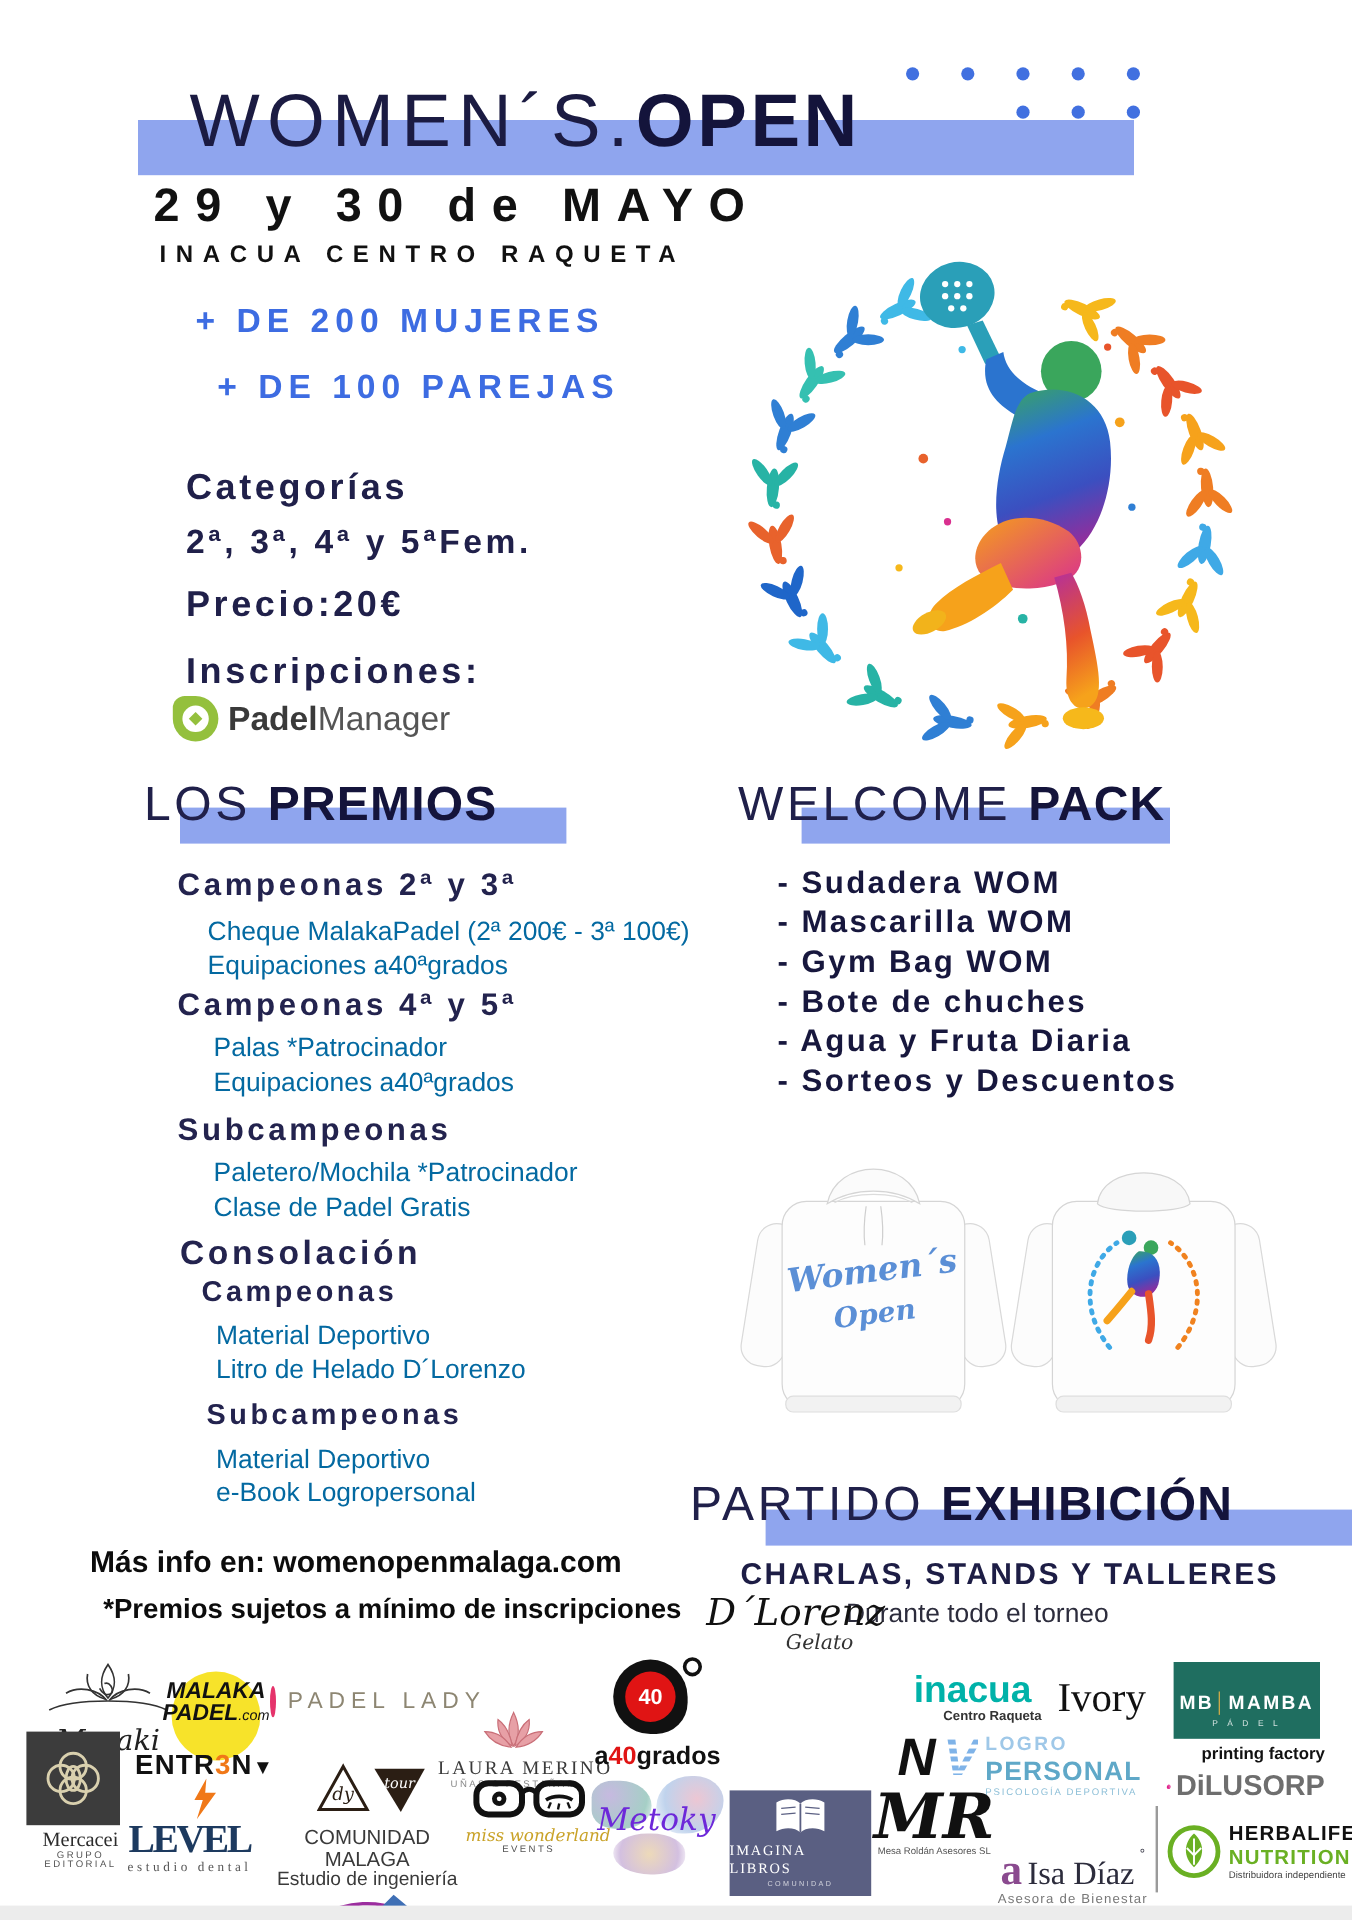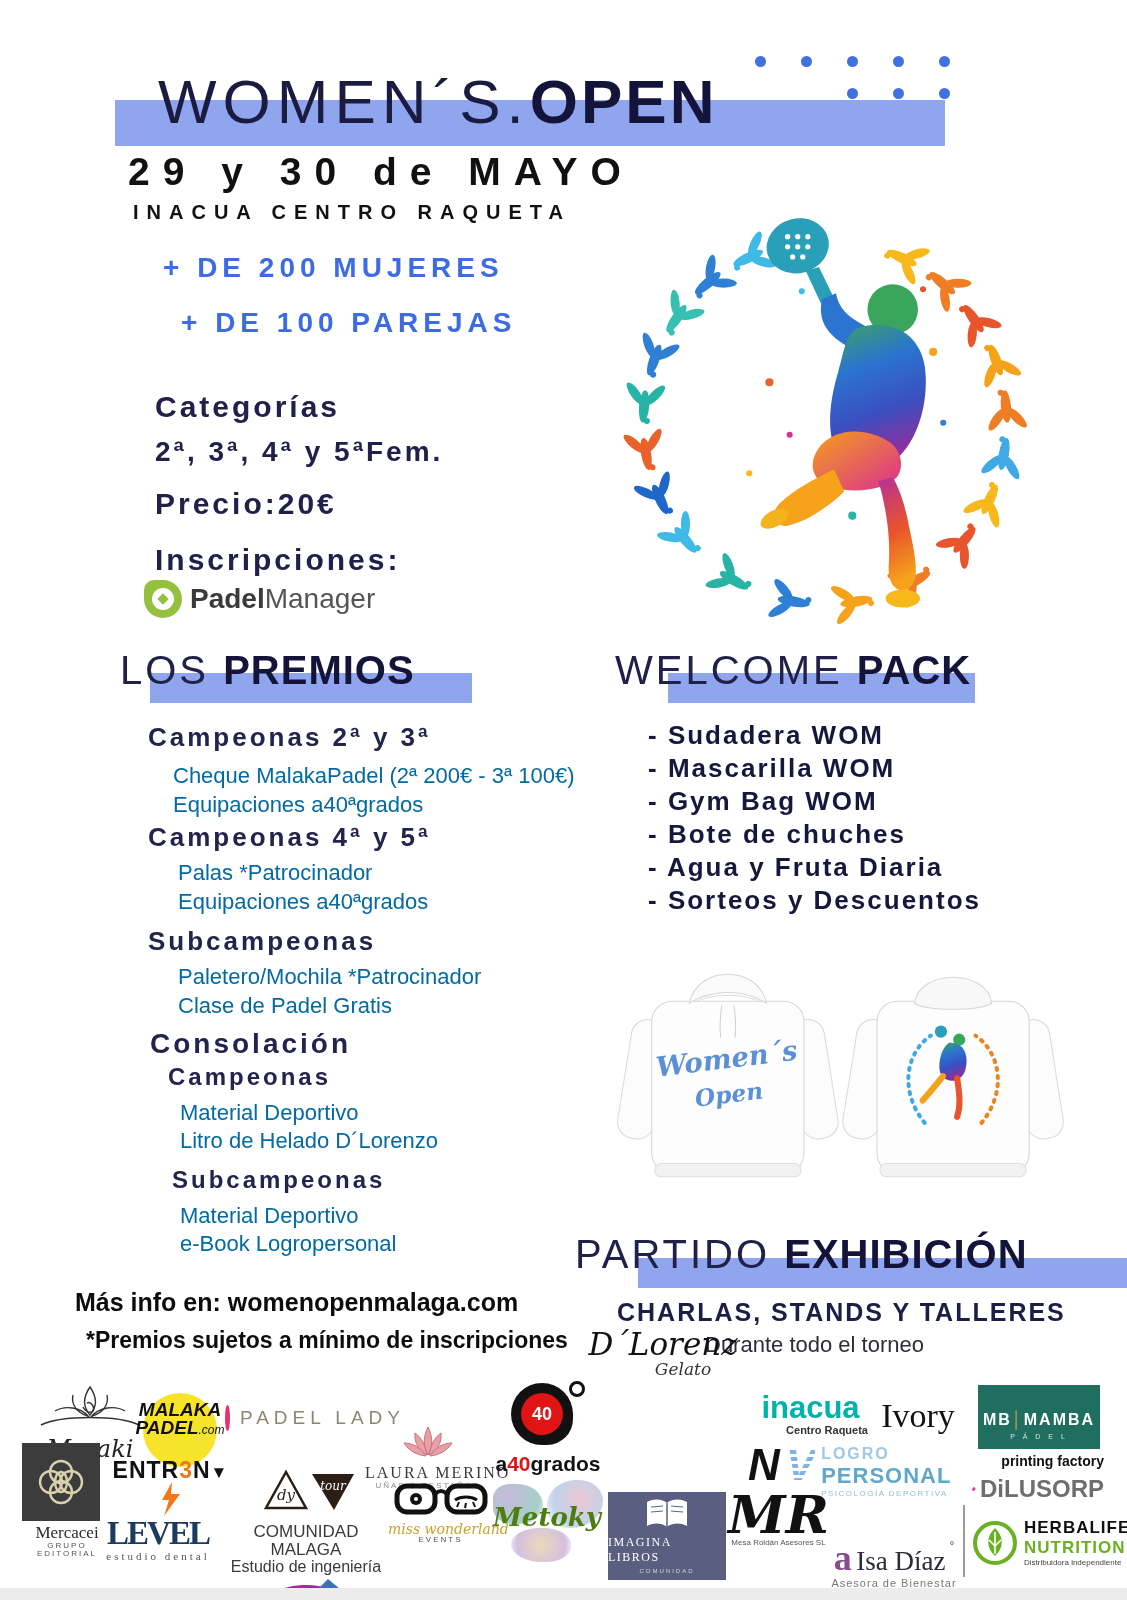--- a/index.html
+++ b/index.html
@@ -382,21 +382,21 @@
     <div style="font-size:21px;font-weight:700;color:#111;">
       <span>a</span><span style="color:#e01414;">40</span><span>grados</span>
     </div>
   </div>
 
   <div class="abs sp" style="left:487px;top:1478px;width:120px;height:92px;">
     <div style="position:relative;width:120px;height:88px;">
       <div style="position:absolute;left:6px;top:6px;width:50px;height:40px;border-radius:40% 60% 55% 45%;background:radial-gradient(circle at 30% 30%,#b8a8d8,#8fc3b8 70%,transparent);opacity:.8;"></div>
       <div style="position:absolute;right:4px;top:2px;width:56px;height:48px;border-radius:55% 45% 60% 40%;background:radial-gradient(circle at 60% 40%,#e8b8c8,#b0c8e8 60%,transparent);opacity:.8;"></div>
       <div style="position:absolute;left:24px;bottom:4px;width:60px;height:34px;border-radius:50% 50% 45% 55%;background:radial-gradient(circle at 50% 50%,#e8d0a8,#c8b0d8 70%,transparent);opacity:.8;"></div>
-      <div class="script" style="position:absolute;left:0;top:26px;width:100%;text-align:center;font-size:26px;color:#4d7c0f;font-weight:bold;">Metoky</div>
+      <div class="script" style="position:absolute;left:0;top:26px;width:100%;text-align:center;font-size:26px;color:#6d28d9;">Metoky</div>
     </div>
   </div>
 
   <div class="abs sp" style="left:583px;top:1328px;width:160px;">
     <div class="script" style="font-size:31px;color:#111;white-space:nowrap;">D´Lorenz</div>
     <div class="script" style="font-size:17px;color:#333;margin-left:40px;">Gelato</div>
   </div>
 
   <div class="abs" style="left:608px;top:1492px;">
     <div class="imagina-box">

